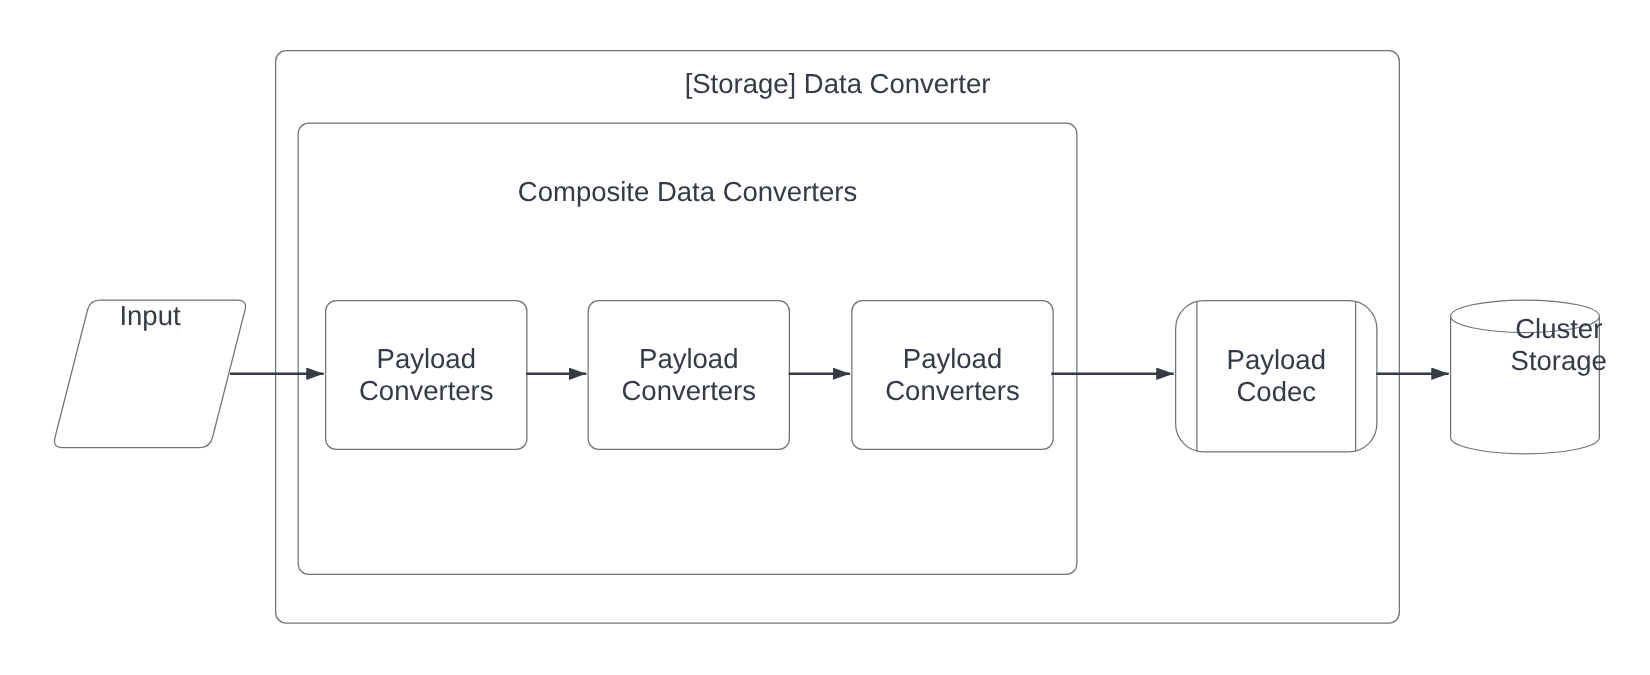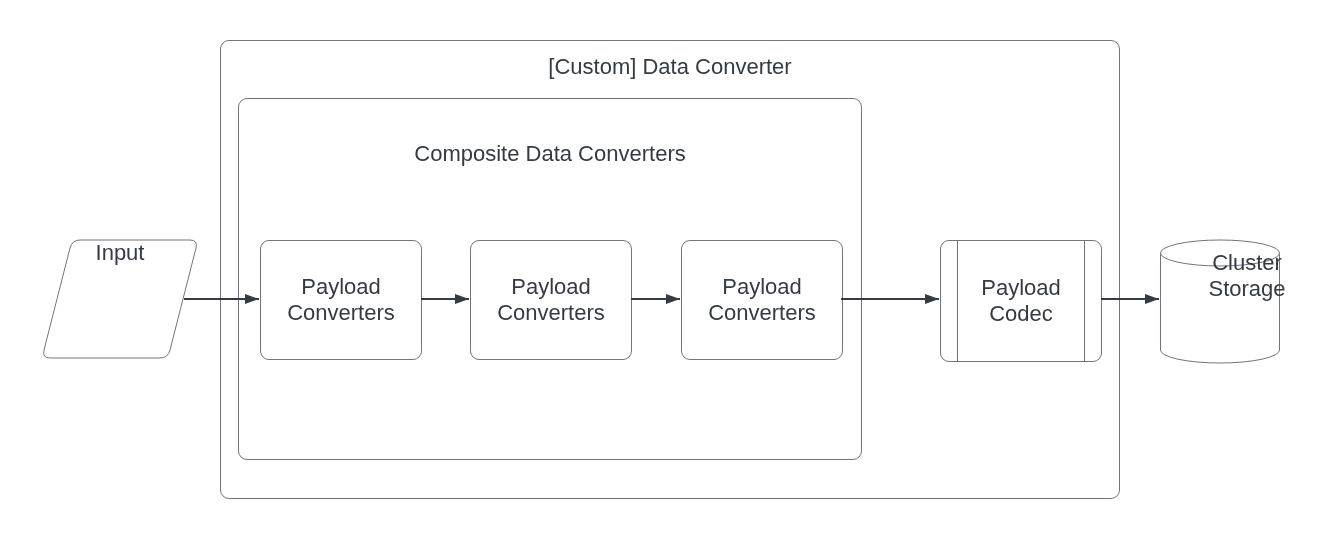--- a/index.html
+++ b/index.html
@@ -25,21 +25,21 @@
   #composite-container{left:238px;top:98px;width:622px;height:360px;}
   #composite-container .container-label{top:42px;}
   .node{
     position:absolute;border:1px solid var(--stroke);border-radius:9px;background:#fff;
     display:flex;align-items:center;justify-content:center;text-align:center;
     font-size:22px;line-height:26px;z-index:4;
   }
   #node-payload-converters-1{left:260px;top:240px;width:160px;height:118px;}
   #node-payload-converters-2{left:470px;top:240px;width:160px;height:118px;}
   #node-payload-converters-3{left:681px;top:240px;width:160px;height:118px;}
-  #node-payload-codec{left:940px;top:240px;width:160px;height:120px;}
+  #node-payload-codec{left:940px;top:240px;width:160px;height:120px;border-radius:23px;}
   .codec-divider{
     position:absolute;top:0;bottom:0;width:1px;background:var(--stroke);
   }
   .codec-divider.left{left:16px;}
   .codec-divider.right{right:16px;}
   .node-label{display:block;padding:0 10px;}
   #node-payload-codec .node-label{padding:0 20px;}
   .overlay-label{
     position:absolute;display:flex;align-items:flex-start;justify-content:center;
     text-align:center;font-size:22px;line-height:26px;z-index:6;pointer-events:none;
@@ -50,21 +50,21 @@
   .shape{fill:#ffffff;stroke:var(--stroke);stroke-width:1;}
   .connector{stroke:var(--connector);stroke-width:2;fill:none;}
   .arrowhead{fill:var(--connector);}
 </style>
 </head>
 <body>
 
 <div class="canvas">
 
   <div class="container" id="outer-container">
-    <div class="container-label">[Custom] Data Converter</div>
+    <div class="container-label">[Storage] Data Converter</div>
   </div>
 
   <div class="container" id="composite-container">
     <div class="container-label">Composite Data Converters</div>
   </div>
 
   <div class="node" id="node-payload-converters-1">
     <span class="node-label">Payload Converters</span>
   </div>
   <div class="node" id="node-payload-converters-2">

